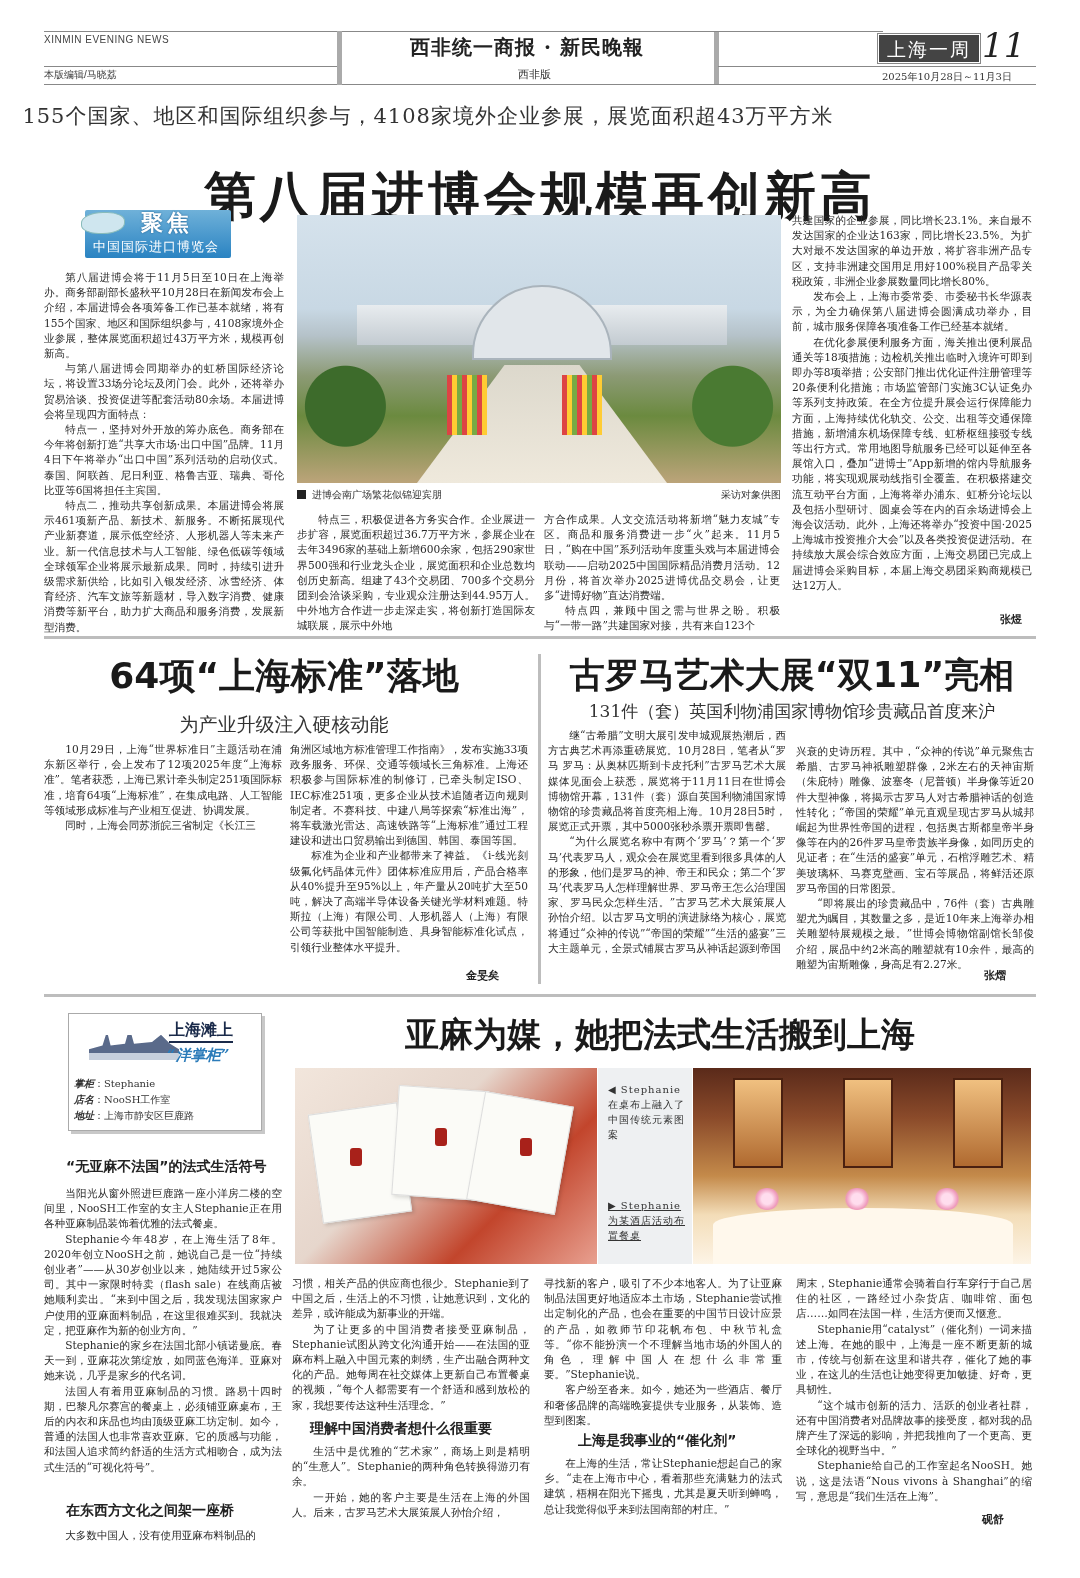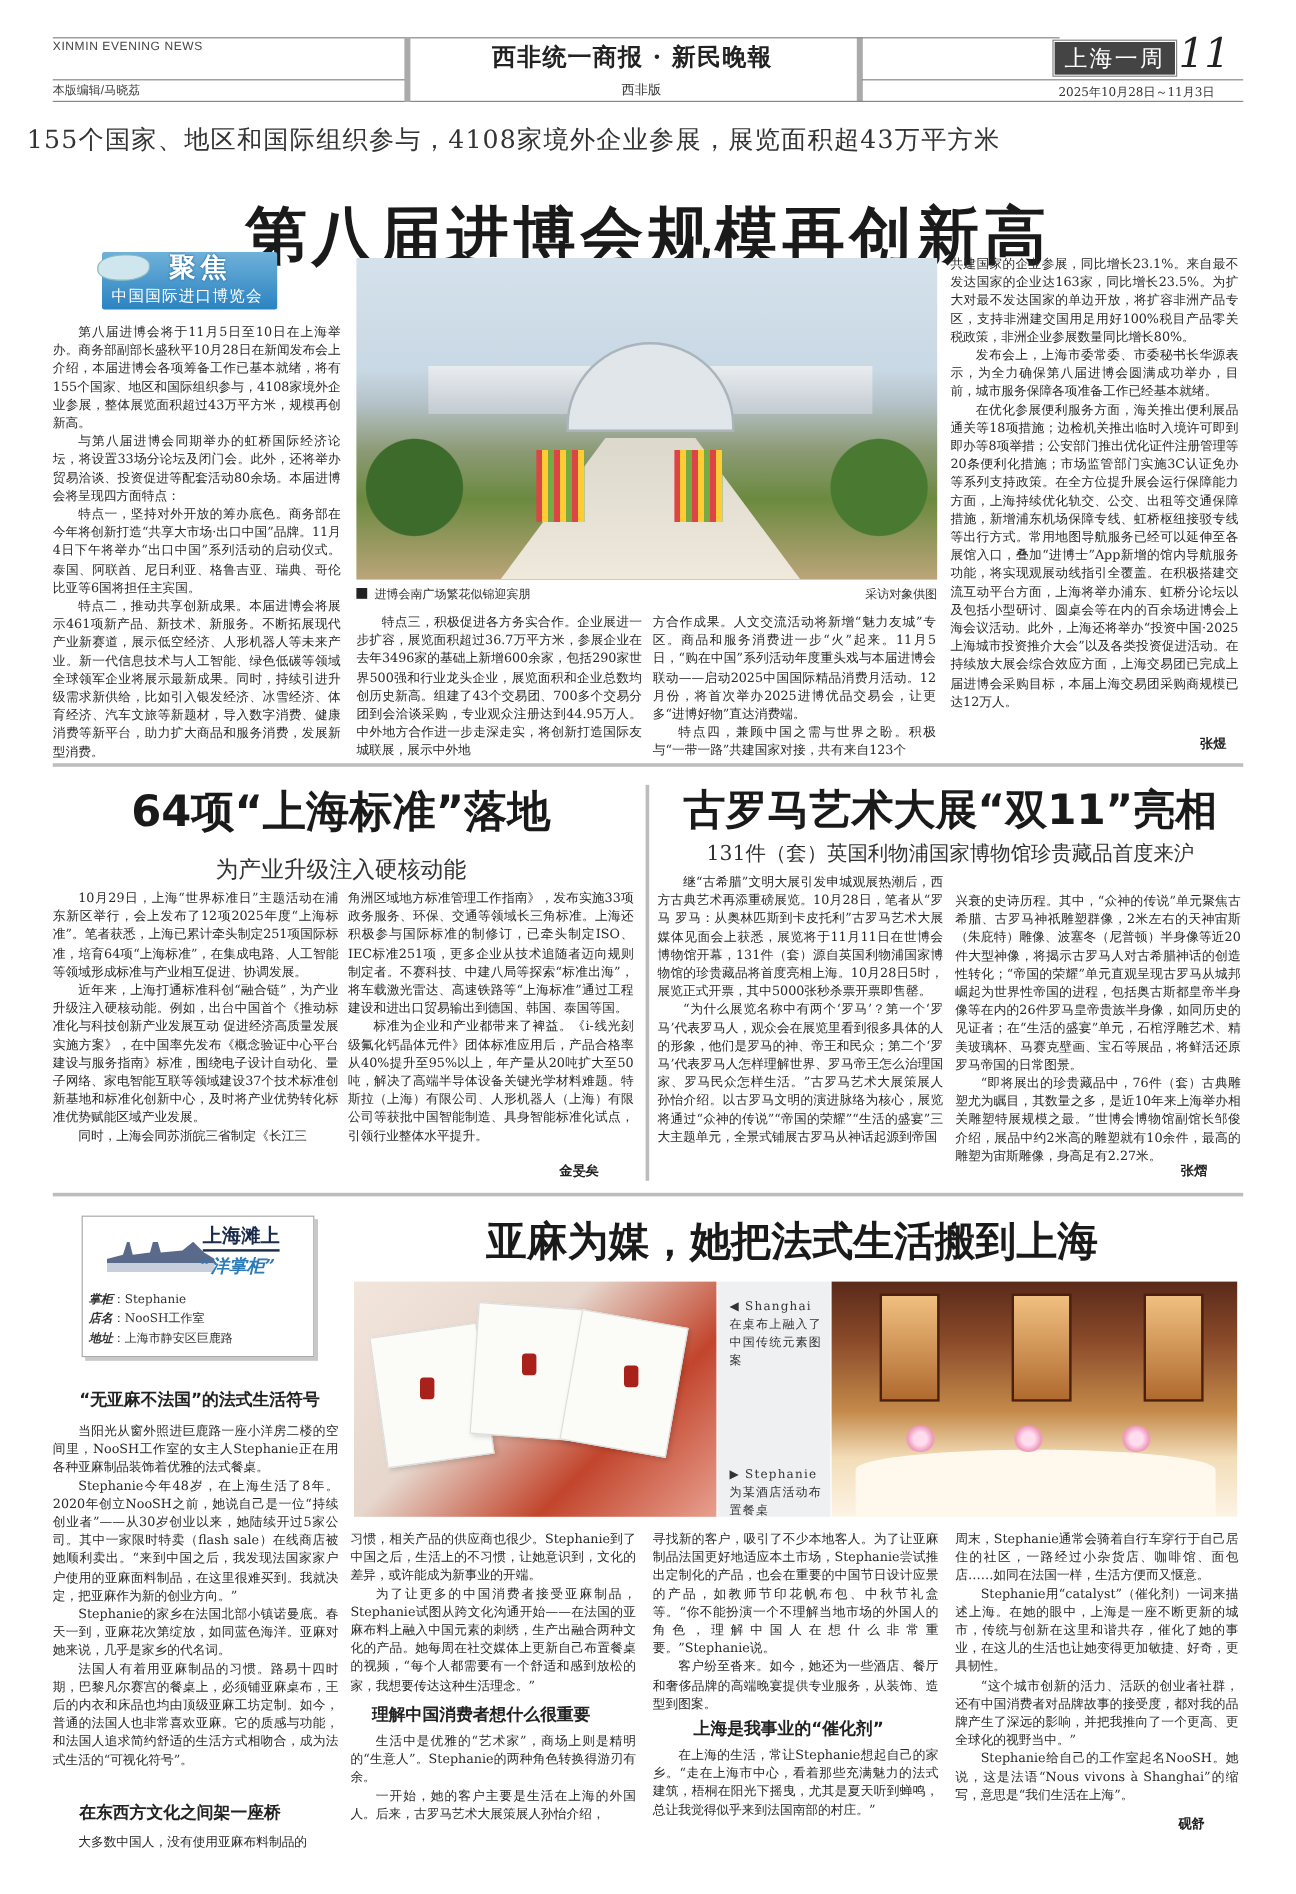--- a/index.html
+++ b/index.html
@@ -135,21 +135,20 @@
   <p>在优化参展便利服务方面，海关推出便利展品通关等18项措施；边检机关推出临时入境许可即到即办等8项举措；公安部门推出优化证件注册管理等20条便利化措施；市场监管部门实施3C认证免办等系列支持政策。在全方位提升展会运行保障能力方面，上海持续优化轨交、公交、出租等交通保障措施，新增浦东机场保障专线、虹桥枢纽接驳专线等出行方式。常用地图导航服务已经可以延伸至各展馆入口，叠加“进博士”App新增的馆内导航服务功能，将实现观展动线指引全覆盖。在积极搭建交流互动平台方面，上海将举办浦东、虹桥分论坛以及包括小型研讨、圆桌会等在内的百余场进博会上海会议活动。此外，上海还将举办“投资中国·2025上海城市投资推介大会”以及各类投资促进活动。在持续放大展会综合效应方面，上海交易团已完成上届进博会采购目标，本届上海交易团采购商规模已达12万人。</p>
 </div>
 <div class="abs byline" style="left:1000px; top:612px; font-size:11px;">张煜</div>
 
 <div class="hr-gray" style="left:44px; top:636px; width:992px;"></div>
 
 <div class="h2" style="left:44px; top:652px; width:480px; font-size:36px;">64项“上海标准”落地</div>
 <div class="sub2" style="left:44px; top:712px; width:480px; font-size:19px;">为产业升级注入硬核动能</div>
 <div class="abs col-text" style="left:44px; top:742px; width:238px;">
   <p>10月29日，上海“世界标准日”主题活动在浦东新区举行，会上发布了12项2025年度“上海标准”。笔者获悉，上海已累计牵头制定251项国际标准，培育64项“上海标准”，在集成电路、人工智能等领域形成标准与产业相互促进、协调发展。</p>
-  <p>近年来，上海打通标准科创“融合链”，为产业升级注入硬核动能。例如，出台中国首个《推动标准化与科技创新产业发展互动 促进经济高质量发展实施方案》，在中国率先发布《概念验证中心平台建设与服务指南》标准，围绕电子设计自动化、量子网络、家电智能互联等领域建设37个技术标准创新基地和标准化创新中心，及时将产业优势转化标准优势赋能区域产业发展。</p>
   <p>同时，上海会同苏浙皖三省制定《长江三</p>
 </div>
 <div class="abs col-text" style="left:290px; top:742px; width:238px;">
   <p style="text-indent:0">角洲区域地方标准管理工作指南》，发布实施33项政务服务、环保、交通等领域长三角标准。上海还积极参与国际标准的制修订，已牵头制定ISO、IEC标准251项，更多企业从技术追随者迈向规则制定者。不赛科技、中建八局等探索“标准出海”，将车载激光雷达、高速铁路等“上海标准”通过工程建设和进出口贸易输出到德国、韩国、泰国等国。</p>
   <p>标准为企业和产业都带来了裨益。《i-线光刻级氟化钙晶体元件》团体标准应用后，产品合格率从40%提升至95%以上，年产量从20吨扩大至50吨，解决了高端半导体设备关键光学材料难题。特斯拉（上海）有限公司、人形机器人（上海）有限公司等获批中国智能制造、具身智能标准化试点，引领行业整体水平提升。</p>
 </div>
 <div class="abs byline" style="left:466px; top:968px; font-size:11px;">金旻矣</div>
 
 <div class="vr-gray" style="left:538px; top:654px; height:330px;"></div>
 
@@ -182,22 +181,22 @@
 
 <div class="abs photo2">
   <div class="napkin" style="left:20px; top:40px; transform:rotate(-8deg);"></div>
   <div class="napkin" style="left:100px; top:20px; transform:rotate(4deg);"></div>
   <div class="napkin" style="left:180px; top:30px; transform:rotate(10deg);"></div>
   <div class="emb" style="left:55px; top:80px;"></div>
   <div class="emb" style="left:140px; top:60px;"></div>
   <div class="emb" style="left:225px; top:70px;"></div>
 </div>
 <div class="abs photo2-cap">
-  <div>◀ Shanghai 在桌布上融入了中国传统元素图案</div>
-  <div style="margin-top:80px;">▶ Stephanie 为某酒店活动布置餐桌</div>
+  <div>◀ Stephanie 在桌布上融入了中国传统元素图案</div>
+  <div style="margin-top:56px;text-decoration:underline;">▶ Stephanie 为某酒店活动布置餐桌</div>
 </div>
 <div class="abs photo3">
   <div class="window" style="left:40px;"></div>
   <div class="window" style="left:150px;"></div>
   <div class="window" style="left:260px;"></div>
   <div class="table"></div>
   <div class="flowers" style="left:60px;"></div>
   <div class="flowers" style="left:150px;"></div>
   <div class="flowers" style="left:240px;"></div>
 </div>

